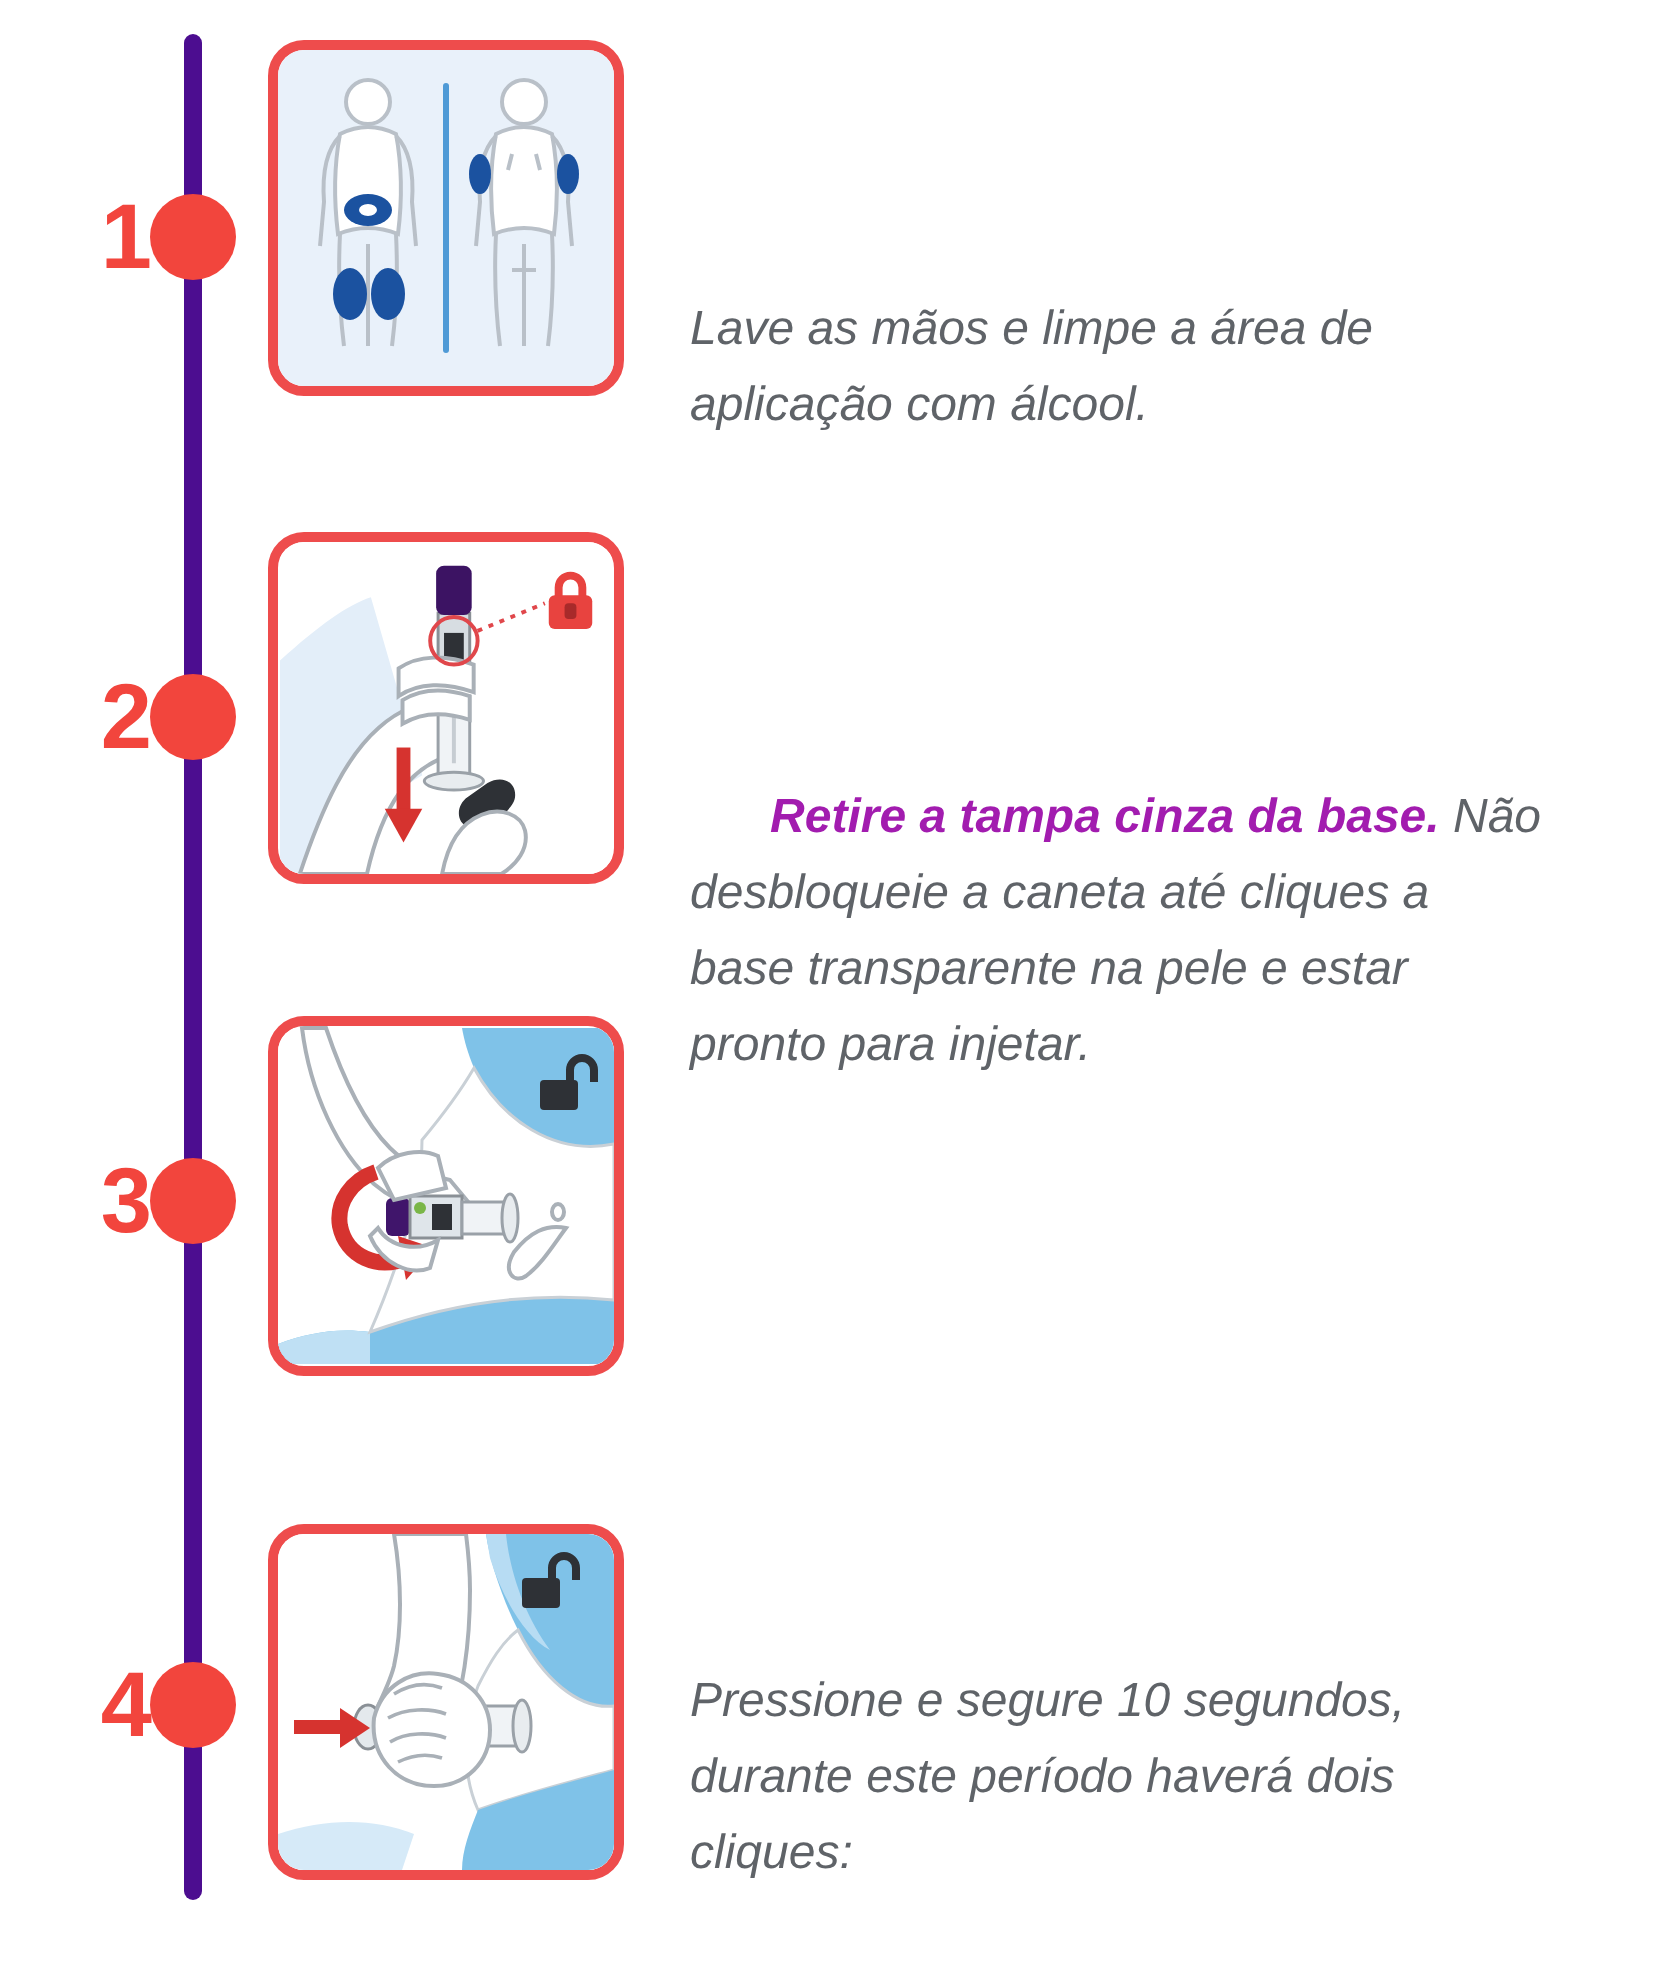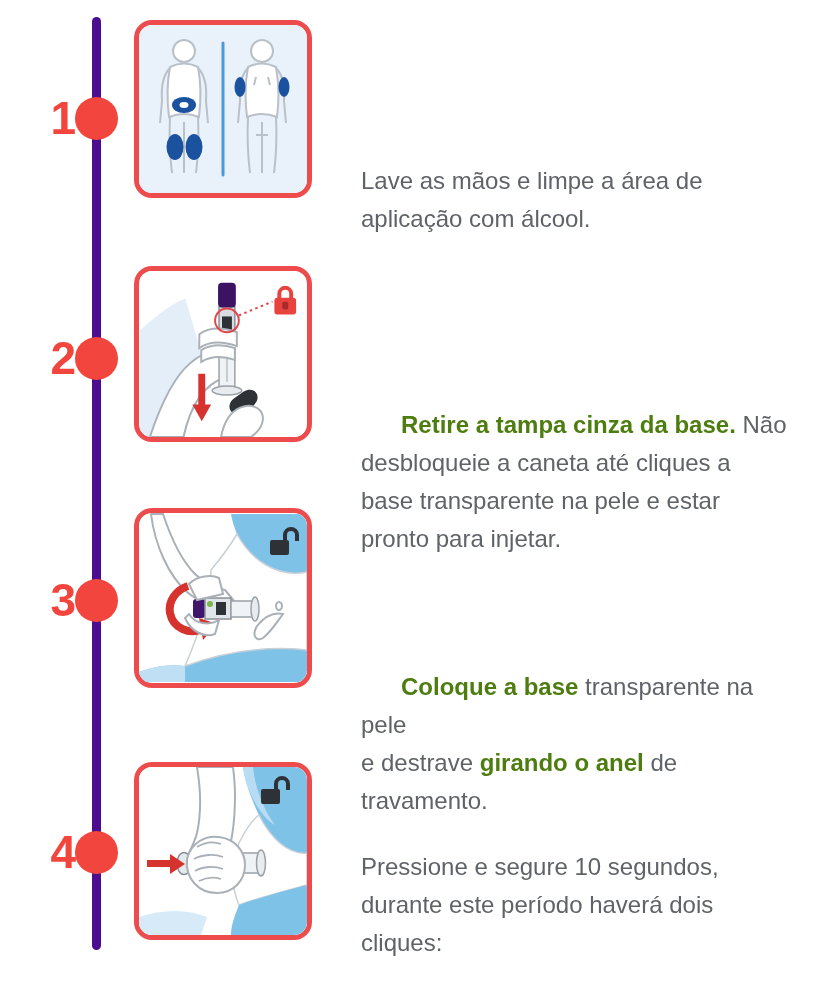--- a/index.html
+++ b/index.html
@@ -21,22 +21,22 @@
   }
   .card{
     position:absolute;left:134px;width:178px;border:5px solid #ee4c4c;
     border-radius:18px;box-sizing:border-box;overflow:hidden;background:#fff;
   }
   .card svg{display:block;width:100%;height:100%;}
   .txt{
     position:absolute;left:345px;width:462px;font-size:24px;line-height:38px;
     color:#5f6368;white-space:pre-wrap;
   }
-  .txt p{margin:16px;}
-  .txt b{font-weight:700;color:#4d7c0f;}
+  .txt p{margin:0;font-style:italic;}
+  .txt b{font-weight:700;color:#a21caf;}
   
   .s1-num{top:92px}  .s1-dot{top:97px}  .s1-card{top:20px;height:178px}  .s1-txt{top:70px}
   .s2-num{top:332px} .s2-dot{top:337px} .s2-card{top:266px;height:176px} .s2-txt{top:276px}
   .s3-num{top:574px} .s3-dot{top:579px} .s3-card{top:508px;height:180px} .s3-txt{top:538px}
   .s4-num{top:826px} .s4-dot{top:831px} .s4-card{top:762px;height:178px} .s4-txt{top:756px}
 </style>
 </head>
 <body>
 
 <div class="canvas">
@@ -173,27 +173,20 @@
         <path d="M46,104 C52,118 66,124 76,120 L80,106 C70,112 56,110 50,100 Z"></path>
         <path d="M118,112 C126,102 134,98 144,100 C138,108 132,118 124,124 C118,128 112,122 118,112 Z"></path>
       </g>
 
       <g>
         <path d="M146,27 v-6 a6,6 0 0 1 12,0 v6" fill="none" stroke="#2e3136" stroke-width="4"></path>
         <rect x="131" y="26" width="19" height="15" rx="2" fill="#2e3136"></rect>
       </g>
     </svg>
   </div>
-  <div class="txt s3-txt">
-    <p>
-      <b>Coloque a base</b><span> transparente na pele
-e destrave </span><b>girando o anel</b><span> de
-travamento.</span>
-    </p>
-  </div>
 
   <div class="step-num s4-num">4</div>
   <div class="dot s4-dot"></div>
   <div class="card s4-card">
     <svg viewBox="0 0 168 168">
       <rect x="0" y="0" width="168" height="168" fill="#ffffff"></rect>
 
       <path d="M104,0 L168,0 L168,86 C150,88 132,72 120,48 C112,32 106,14 104,0 Z" fill="#7fc2e8"></path>
       <path d="M104,0 L114,0 C116,20 124,42 136,58 C124,52 112,32 106,12 Z" fill="#b7dcf3"></path>
 

